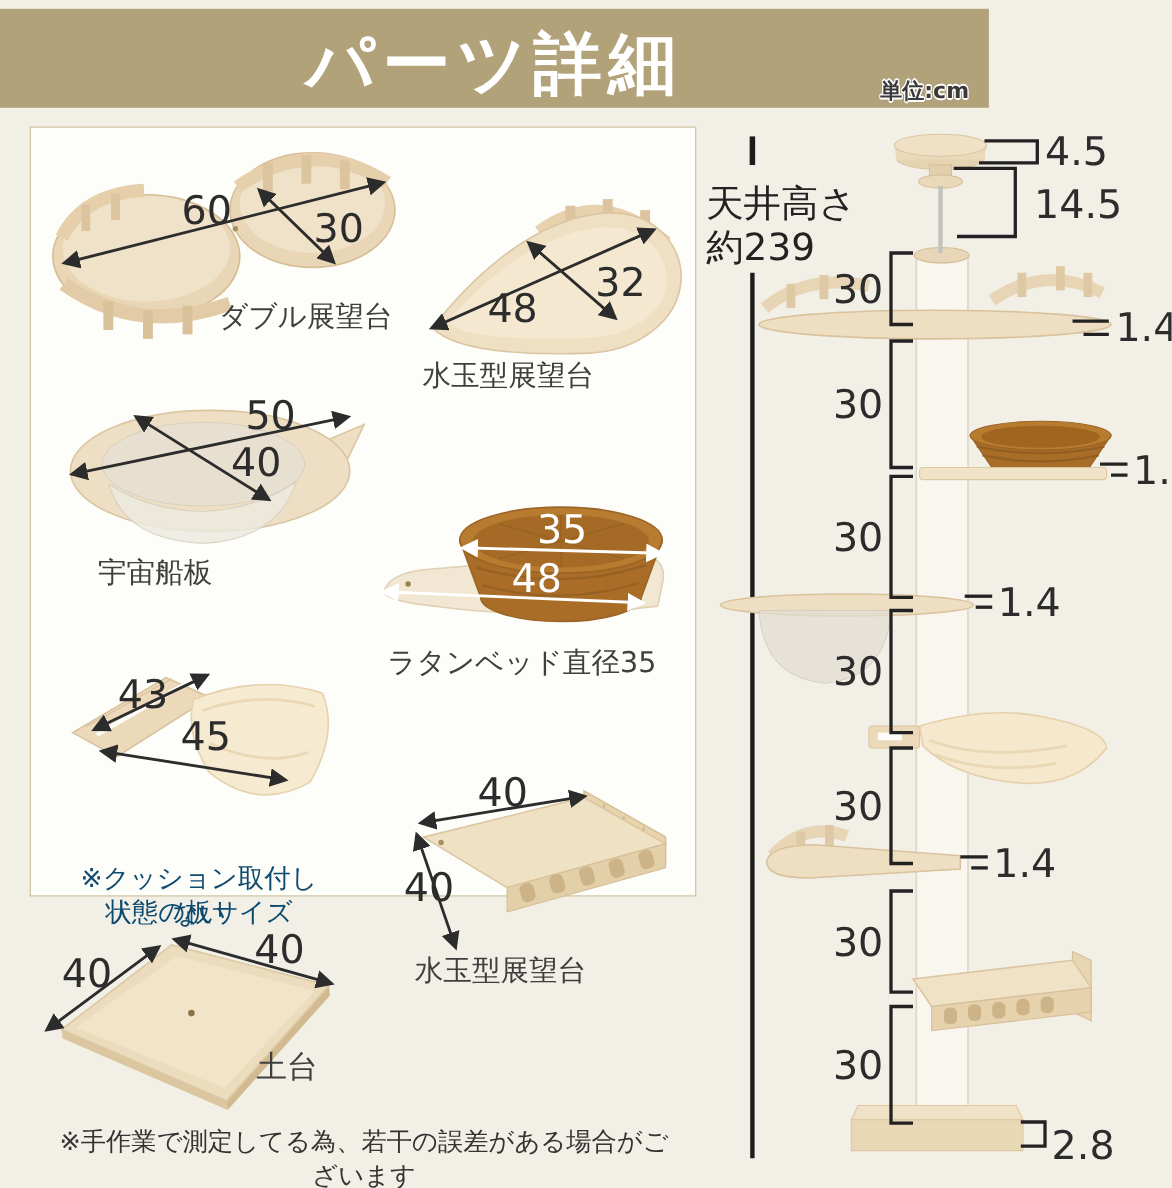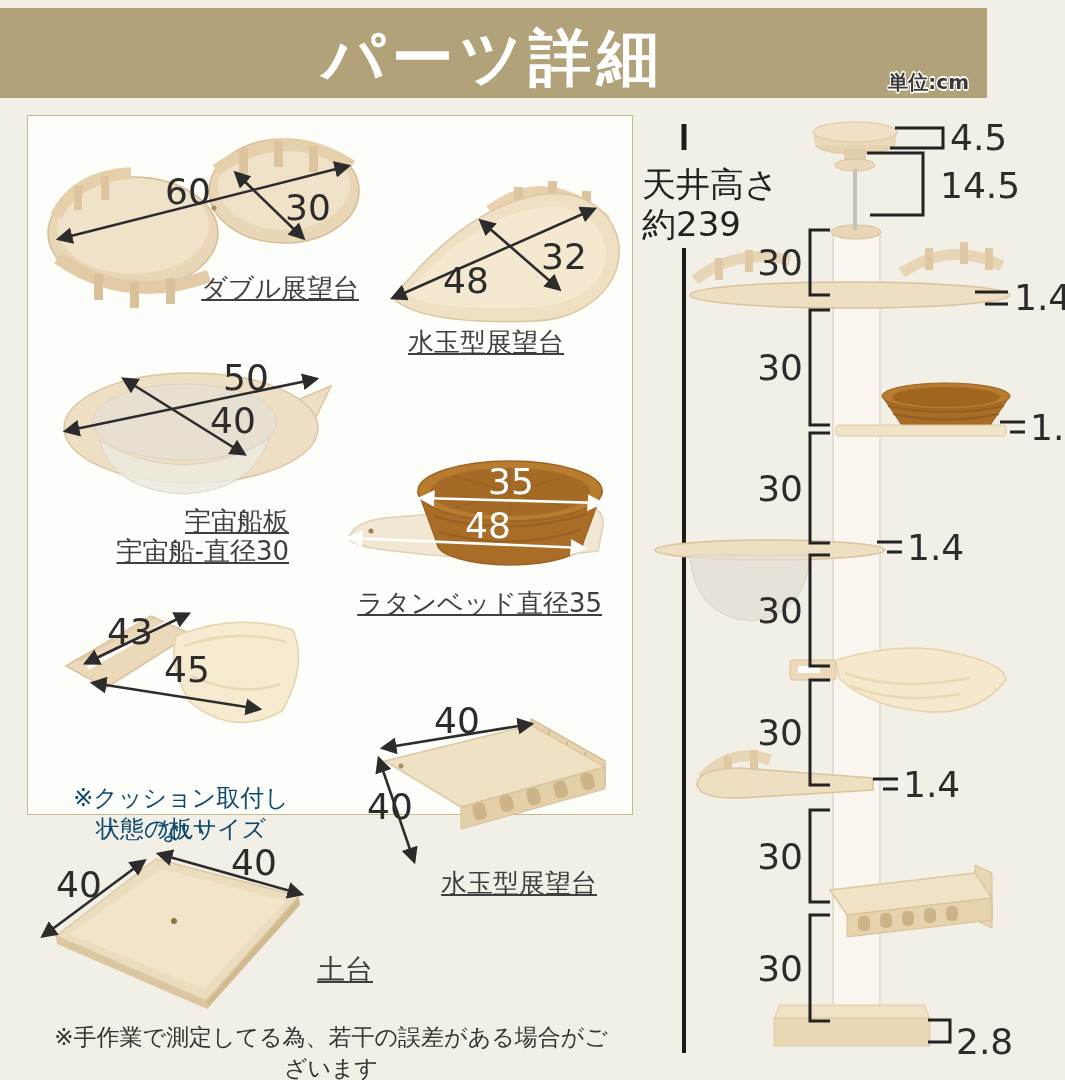--- a/index.html
+++ b/index.html
@@ -1,24 +1,24 @@
 <!DOCTYPE html>
 <html><head>
 <meta charset="utf-8">
 <style>
   html,body{margin:0;padding:0;}
   body{width:1065px;height:1080px;background:#f2efe7;font-family:"DejaVu Sans",sans-serif;position:relative;overflow:hidden;}
   .page{position:absolute;inset:0;}
-  .header{position:absolute;left:0;top:8px;width:987px;height:90px;background:#b2a27a;}
+  .header{position:absolute;left:0;top:8px;width:899px;height:90px;background:#b2a27a;}
   .title{position:absolute;left:0;right:0;top:8px;text-align:center;font-size:62px;font-weight:900;color:#ffffff;letter-spacing:6px;}
   .unit{position:absolute;right:18px;bottom:2px;font-size:20px;font-weight:700;color:#3a3a3a;
         text-shadow:-1px -1px 0 #fff,1px -1px 0 #fff,-1px 1px 0 #fff,1px 1px 0 #fff,0 2px 0 #fff,0 -2px 0 #fff;}
   .panel{position:absolute;left:27px;top:115px;width:606px;height:700px;background:#fdfdfa;border:1.5px solid #c7ba92;box-sizing:border-box;}
   .part-svg{position:absolute;overflow:visible;}
-  .caption{position:absolute;text-align:right;font-size:26px;color:#3f3f3f;font-weight:500;line-height:30px;text-decoration:underline;}
+  .caption{position:absolute;text-align:left;font-size:26px;color:#3f3f3f;font-weight:500;line-height:30px;}
   .note{position:absolute;text-align:center;font-size:24px;color:#0c4a6e;}
   .footnote{position:absolute;left:15px;top:906px;width:576px;text-align:center;font-size:23px;color:#333;}
   .tower{position:absolute;left:640px;top:108px;width:425px;height:970px;}
   svg text{font-family:"DejaVu Sans",sans-serif;}
   .dim{font-size:36px;fill:#2c2c2c;font-weight:500;}
   .dimw{font-size:36px;fill:#ffffff;font-weight:500;}
   .tdim{font-size:36px;fill:#2c2c2c;font-weight:500;}
   .tlabel{font-size:34px;fill:#222222;font-weight:500;}
 </style>
 </head>
@@ -89,21 +89,20 @@
       <ellipse cx="138" cy="62" rx="127" ry="55" fill="#eedfc4" stroke="#dcc6a2" stroke-width="1.5"></ellipse>
       <ellipse cx="132" cy="56" rx="92" ry="38" fill="#e6e0d4" opacity="0.8" stroke="#d5cec0"></ellipse>
       <path d="M46,74 Q60,125 132,128 Q200,124 216,72 Q180,97 130,99 Q80,97 46,74 Z" fill="#eceadf" opacity="0.85" stroke="#d5cec0" stroke-width="1"></path>
       <line x1="13" y1="65" x2="263" y2="13" stroke="#2c2c2c" stroke-width="2.6" marker-start="url(#ah)" marker-end="url(#ah)"></line>
       <line x1="71" y1="13" x2="191" y2="88" stroke="#2c2c2c" stroke-width="2.6" marker-start="url(#ah)" marker-end="url(#ah)"></line>
       <text class="dim" x="193" y="24" text-anchor="middle">50</text>
       <text class="dim" x="180" y="67" text-anchor="middle">40</text>
     </svg>
     <div class="caption" style="left:61px;top:390px;width:200px">
       <div>宇宙船板</div>
-      <div>宇宙船-直径30</div>
     </div>
 
     <svg class="part-svg" style="left:315px;top:330px" width="290" height="150" viewBox="0 0 290 150">
       <path d="M6,92 Q10,76 42,72 L230,56 Q262,58 260,80 L255,105 Q150,118 60,106 Q8,101 6,92 Z" fill="#f2e7d2" stroke="#e0d0b4" stroke-width="1.5"></path>
       <circle cx="28" cy="85" r="2.5" fill="#9b8156"></circle>
       <path d="M75,45 A92,30 0 0 0 259,45 L240,97 A73,22 0 0 1 94,97 Z" fill="#a96d28" stroke="#9c6526" stroke-width="1.5"></path>
       <ellipse cx="167" cy="45" rx="92" ry="30" fill="#b87c30" stroke="#9c6526" stroke-width="1.5"></ellipse>
       <ellipse cx="167" cy="46" rx="80" ry="24" fill="#a56b26"></ellipse>
       <path d="M90,70 Q167,92 244,68" fill="none" stroke="#8f5c20" stroke-width="2" opacity="0.7"></path>
       <path d="M96,86 Q167,106 238,84" fill="none" stroke="#8f5c20" stroke-width="2" opacity="0.7"></path>

